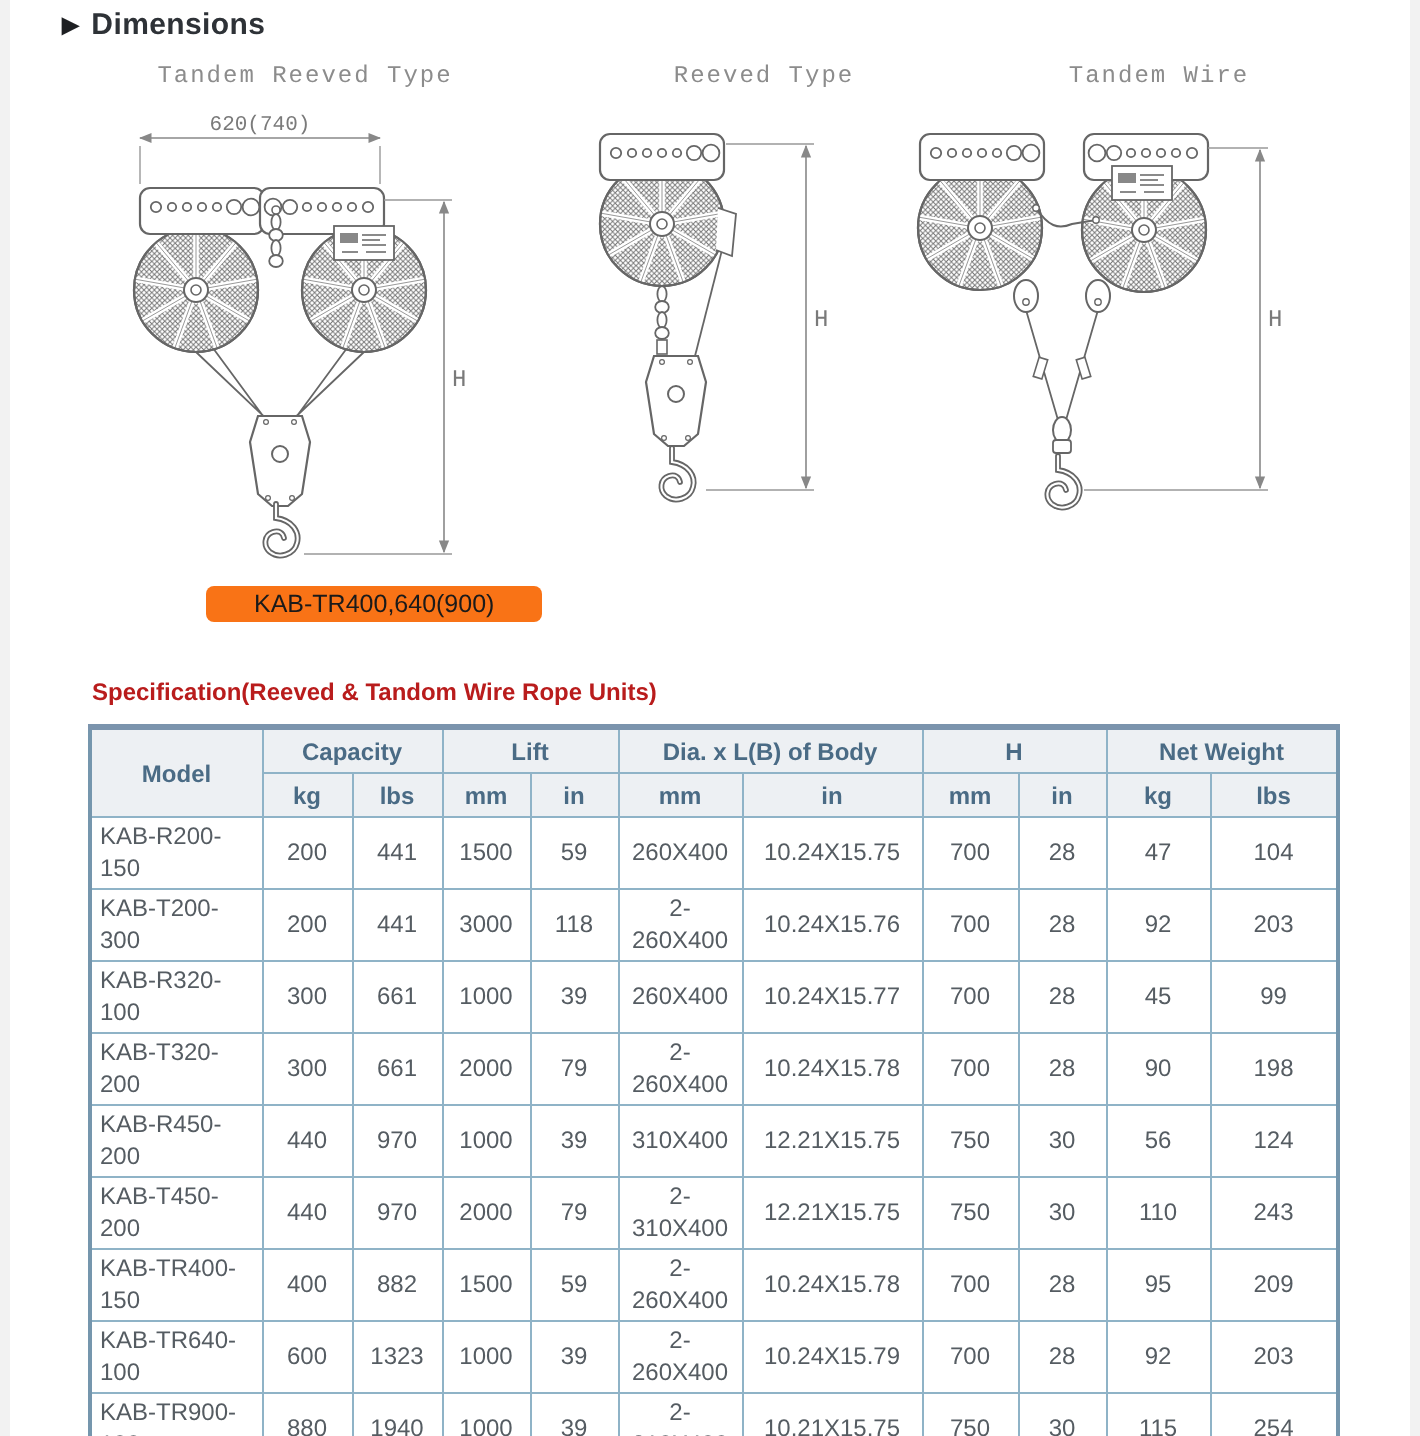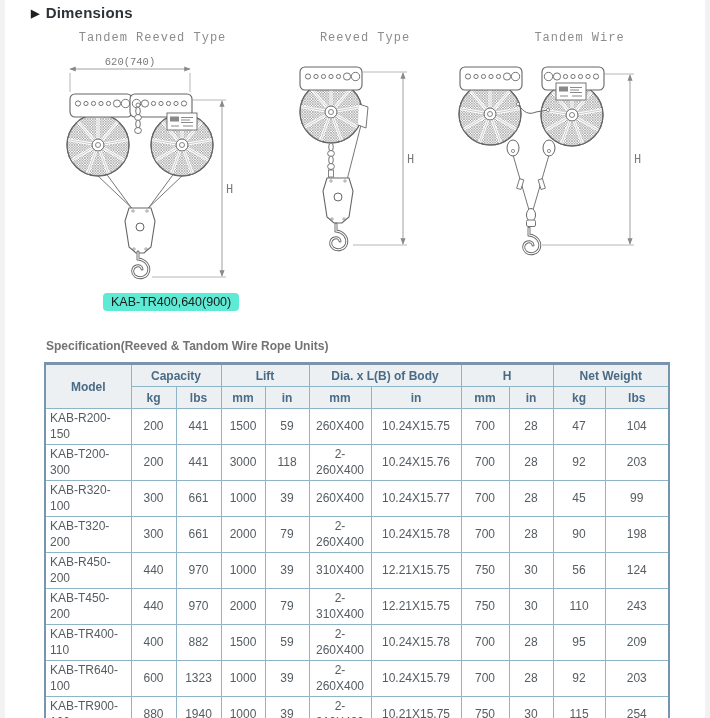--- a/index.html
+++ b/index.html
@@ -8,35 +8,35 @@
   .edge{position:absolute;top:0;bottom:0;width:5px;background:#f2f2f2;}
   .edge.left{left:0}.edge.right{right:0}
 
   .section-title{position:absolute;left:31px;top:4px;font-size:15px;font-weight:bold;
        color:#2e3237;letter-spacing:0.2px;}
   .section-title .arrow{font-size:11px;margin-right:6px;position:relative;top:-1px;color:#1d1f22;}
 
   .dwg-title{position:absolute;top:31px;text-align:center;color:#8c8c8c;
        font-family:"Liberation Mono", monospace;font-size:12px;letter-spacing:1px;white-space:nowrap;}
   .dwg-title.t1{left:45px;width:215px;}
-  .dwg-title.t2{left:285px;width:160px;}
+  .dwg-title.t2{left:302px;width:160px;}
   .dwg-title.t3{left:452px;width:255px;}
 
   svg.dwg{position:absolute;overflow:visible;}
   svg.dwg.d1{left:45px;top:52px;}
   svg.dwg.d2{left:285px;top:52px;}
   svg.dwg.d3{left:452px;top:52px;}
   svg text{font-family:"Liberation Mono", monospace;fill:#7a7a7a;}
   text.dimtxt{font-size:10.5px;}
   text.hlbl{font-size:12px;}
 
-  .kab-label{position:absolute;left:103px;top:293px;background:#5eead4;border-radius:4px;
-       padding:2px 8px;font-size:12.5px;color:#1a1a1a;white-space:nowrap;}
-
-  .spec-caption{position:absolute;left:46px;top:339px;font-size:12px;font-weight:bold;color:#737373;}
+  .kab-label{position:absolute;left:103px;top:293px;background:#f97316;border-radius:4px;
+       padding:2px 24px;font-size:12.5px;color:#1a1a1a;white-space:nowrap;}
+
+  .spec-caption{position:absolute;left:46px;top:339px;font-size:12px;font-weight:bold;color:#b91c1c;}
 
   table.spec{position:absolute;left:44px;top:362px;width:624px;border-collapse:collapse;
        table-layout:fixed;border:2px solid #7596ad;border-top:3px solid #7b94ad;}
   table.spec th,table.spec td{border:1px solid #8fb3c7;overflow:hidden;}
   table.spec thead th{background:#edf0f3;color:#4a6b85;font-weight:bold;font-size:12px;
        height:19px;padding:1px 2px;text-align:center;}
   table.spec tbody td{background:#ffffff;color:#555c62;font-size:12px;text-align:center;
        height:33px;padding:1px 2px;line-height:1.3;word-wrap:break-word;}
   table.spec tbody td.model{text-align:left;padding:1px 8px 1px 4px;margin-left:16px;}
 </style>
@@ -286,21 +286,21 @@
         <td>2000</td>
         <td>79</td>
         <td>2-310X400</td>
         <td>12.21X15.75</td>
         <td>750</td>
         <td>30</td>
         <td>110</td>
         <td>243</td>
       </tr>
       <tr>
-        <td class="model">KAB-TR400-110</td>
+        <td class="model">KAB-TR400-150</td>
         <td>400</td>
         <td>882</td>
         <td>1500</td>
         <td>59</td>
         <td>2-260X400</td>
         <td>10.24X15.78</td>
         <td>700</td>
         <td>28</td>
         <td>95</td>
         <td>209</td>

